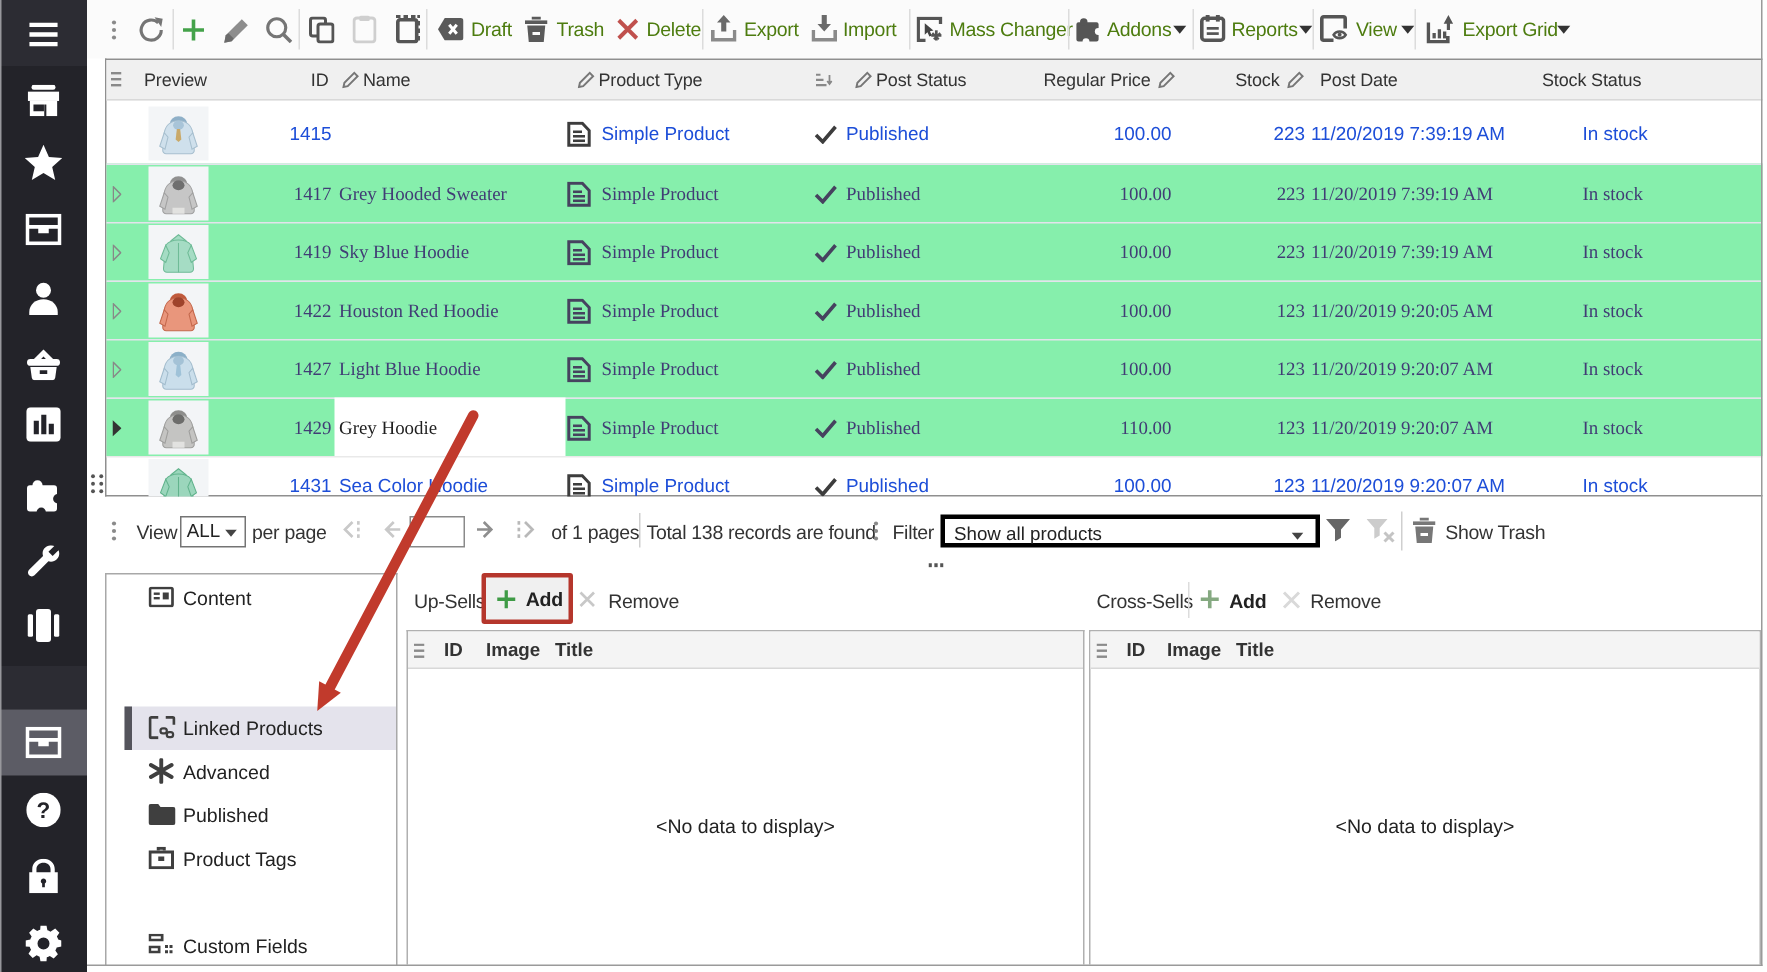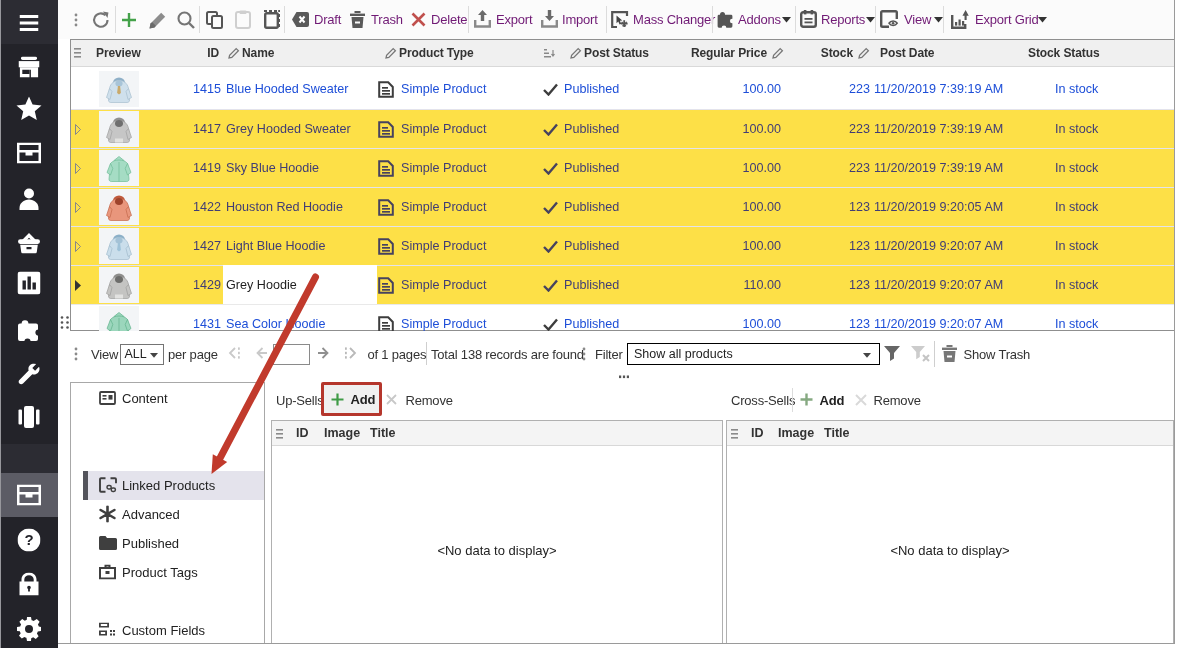--- a/index.html
+++ b/index.html
@@ -12,39 +12,39 @@
 #sidebar { position:absolute; left:0; top:0; width:58px; height:648px; background:#232329; }
 #sidebar .top { position:absolute; left:0; top:0; width:58px; height:44px; background:#2c2c33; }
 #sidebar .strip { position:absolute; left:0; top:444px; width:58px; height:29px; background:#2c2c33; }
 #sidebar .sel { position:absolute; left:0; top:473px; width:58px; height:44px; background:#5c5c65; }
 #sidebar .edge { position:absolute; left:0; top:0; width:1px; height:648px; background:#97979c; }
 .sicon { position:absolute; left:50%; transform:translate(-50%,-50%); }
 
 
 #toolbar { position:absolute; left:58px; top:0; width:1117px; height:39px; background:#fbfbfb; }
 .tsep { position:absolute; top:6px; width:1px; height:27px; background:#dcdcdc; }
-.tbtn { position:absolute; top:0; height:39px; display:flex; align-items:center; font-size:13px; color:#701a75; white-space:nowrap; letter-spacing:-0.2px; }
+.tbtn { position:absolute; top:0; height:39px; display:flex; align-items:center; font-size:13px; color:#4d7c0f; white-space:nowrap; letter-spacing:-0.2px; }
 
 
 #grid { position:absolute; left:70px; top:39px; width:1105px; height:292px; background:#fff; border:1px solid #8f8f8f; border-right:none; }
 #ghead { position:absolute; left:0; top:0; width:1104px; height:27px; background:#f0f0f0; border-bottom:1px solid #d9d9d9; }
-.hcell { position:absolute; top:0; height:26px; line-height:26px; font-size:12px; font-weight:bold; color:#333; white-space:nowrap; letter-spacing:-0.1px; }
+.hcell { position:absolute; top:0; height:26px; line-height:26px; font-size:12px; font-weight:normal; color:#333; white-space:nowrap; letter-spacing:-0.1px; }
 .hpen { position:absolute; top:7px; }
 .cid { left:100px; width:50px; text-align:right; }
 .cname { left:155px; }
 .cpt { left:330px; }
 .cps { left:493px; }
 .cpr { left:610px; width:100px; text-align:right; }
 .cst { left:699px; width:100px; text-align:right; }
 .cdt { left:803px; }
 .css2 { left:984px; }
 .dicon { position:absolute; left:307px; top:11px; }
 .cicon { position:absolute; left:472px; top:13px; }
 .grow { position:absolute; left:0; width:1104px; height:39px; }
-.grow.lav { background:#fde047; }
+.grow.lav { background:#86efac;font-family:Liberation Serif, serif; }
 .grow .cell { position:absolute; top:0; height:39px; line-height:39px; font-size:12.6px; color:#1d4ed8; white-space:nowrap; }
 .grow.lav .cell { color:#413d75; }
 .thumb { position:absolute; left:28px; top:1.5px; width:40px; height:36px; background:#f3f5f7; text-align:center; }
 .exp { position:absolute; left:4px; top:14px; }
 .grow { border-top:1px solid #e9e9e9; }
 .grow.lav { border-top-color:#e3e3ec; }
 .grow:first-child { border-top:none; }
 .selcell { position:absolute; left:151.5px; top:-1px; width:154px; height:40px; background:#fff; }
 .vsep { position:absolute; width:1px; background:#cfcfcf; }
 .gray { color:#9e9e9e; }
@@ -379,21 +379,20 @@
       <div class="thumb"><svg width="40" height="36" viewBox="0 0 40 36">
               <g transform="translate(20,19.5)">
                 <ellipse cx="0" cy="-7.5" rx="6" ry="5.5" fill="#8fb0c8"></ellipse>
                 <path d="M-9.5 -2 C-8.5 -7.5 -4.5 -10 0 -10 C4.5 -10 8.5 -7.5 9.5 -2 L10.5 9.5 C10.6 11 9.6 12 8.2 12 L-8.2 12 C-9.6 12 -10.6 11 -10.5 9.5 Z" fill="#cfe0ec" stroke="#a7bfcf" stroke-width="0.7"></path>
                 <ellipse cx="0" cy="-7" rx="3.6" ry="3" fill="#a8c4d8"></ellipse>
                 <path d="M-1.1 -4.5 h2.2 l0.8 7 -1.9 1.6 -1.9 -1.6 Z" fill="#c9a96a"></path>
                 <path d="M-9.5 -2 L-12.5 7 L-9 9 L-7 1 Z M9.5 -2 L12.5 7 L9 9 L7 1 Z" fill="#cfe0ec" stroke="#a7bfcf" stroke-width="0.7"></path>
               </g>
             </svg></div>
       <div class="cell cid">1415</div>
-      <div class="cell cname">Blue Hooded Sweater</div>
       <svg class="dicon" width="16" height="17" viewBox="0 0 16 17">
             <path d="M1.2 1.2h9L14.8 6v9.8H1.2z" fill="none" stroke="#3d3d3d" stroke-width="2"></path>
             <g fill="#3d3d3d">
               <rect x="4" y="6" width="6" height="1.7"></rect>
               <rect x="4" y="9" width="8" height="1.7"></rect>
               <rect x="4" y="12" width="8" height="1.7"></rect>
             </g>
           </svg>
       <div class="cell cpt">Simple Product</div>
       <svg class="cicon" width="15" height="13" viewBox="0 0 15 13">
@@ -650,21 +649,21 @@
   <div class="vsep" style="left:425.5px;top:342px;height:23px"></div>
   <div class="pitem" style="left:431px;top:347px">Total 138 records are found</div>
   <svg class="abs" style="left:582px;top:347px" width="4" height="14" viewBox="0 0 4 14">
         <g fill="#8a8a8a">
           <circle cx="2" cy="2" r="1.4"></circle>
           <circle cx="2" cy="7" r="1.4"></circle>
           <circle cx="2" cy="12" r="1.4"></circle>
         </g>
       </svg>
   <div class="pitem" style="left:595px;top:347px">Filter</div>
-  <div class="abs" style="left:627px;top:343px;width:253px;height:22px;border:1px solid #000000;background:#fff">
+  <div class="abs" style="left:627px;top:343px;width:253px;height:22px;border:3px solid #000000;background:#fff">
     <div class="abs" style="left:6px;top:3px;font-size:12.5px;color:#222">Show all products</div>
     <svg class="abs" style="right:8px;top:9px" width="8" height="5" viewBox="0 0 8 5">
           <path fill="#444" d="M0 0h8L4 4.8z"></path>
         </svg>
   </div>
   <svg class="abs" style="left:883.5px;top:346px" width="16" height="15" viewBox="0 0 16 15">
         <path fill="#666" d="M0 0h16l-6 7v5.5l-4 2.5V7z"></path>
       </svg>
   <svg class="abs" style="left:911px;top:346px" width="20" height="16" viewBox="0 0 20 16">
         <path fill="#ccc" d="M0 0h14l-5.2 6v5l-3.6 2.2V6z"></path>

